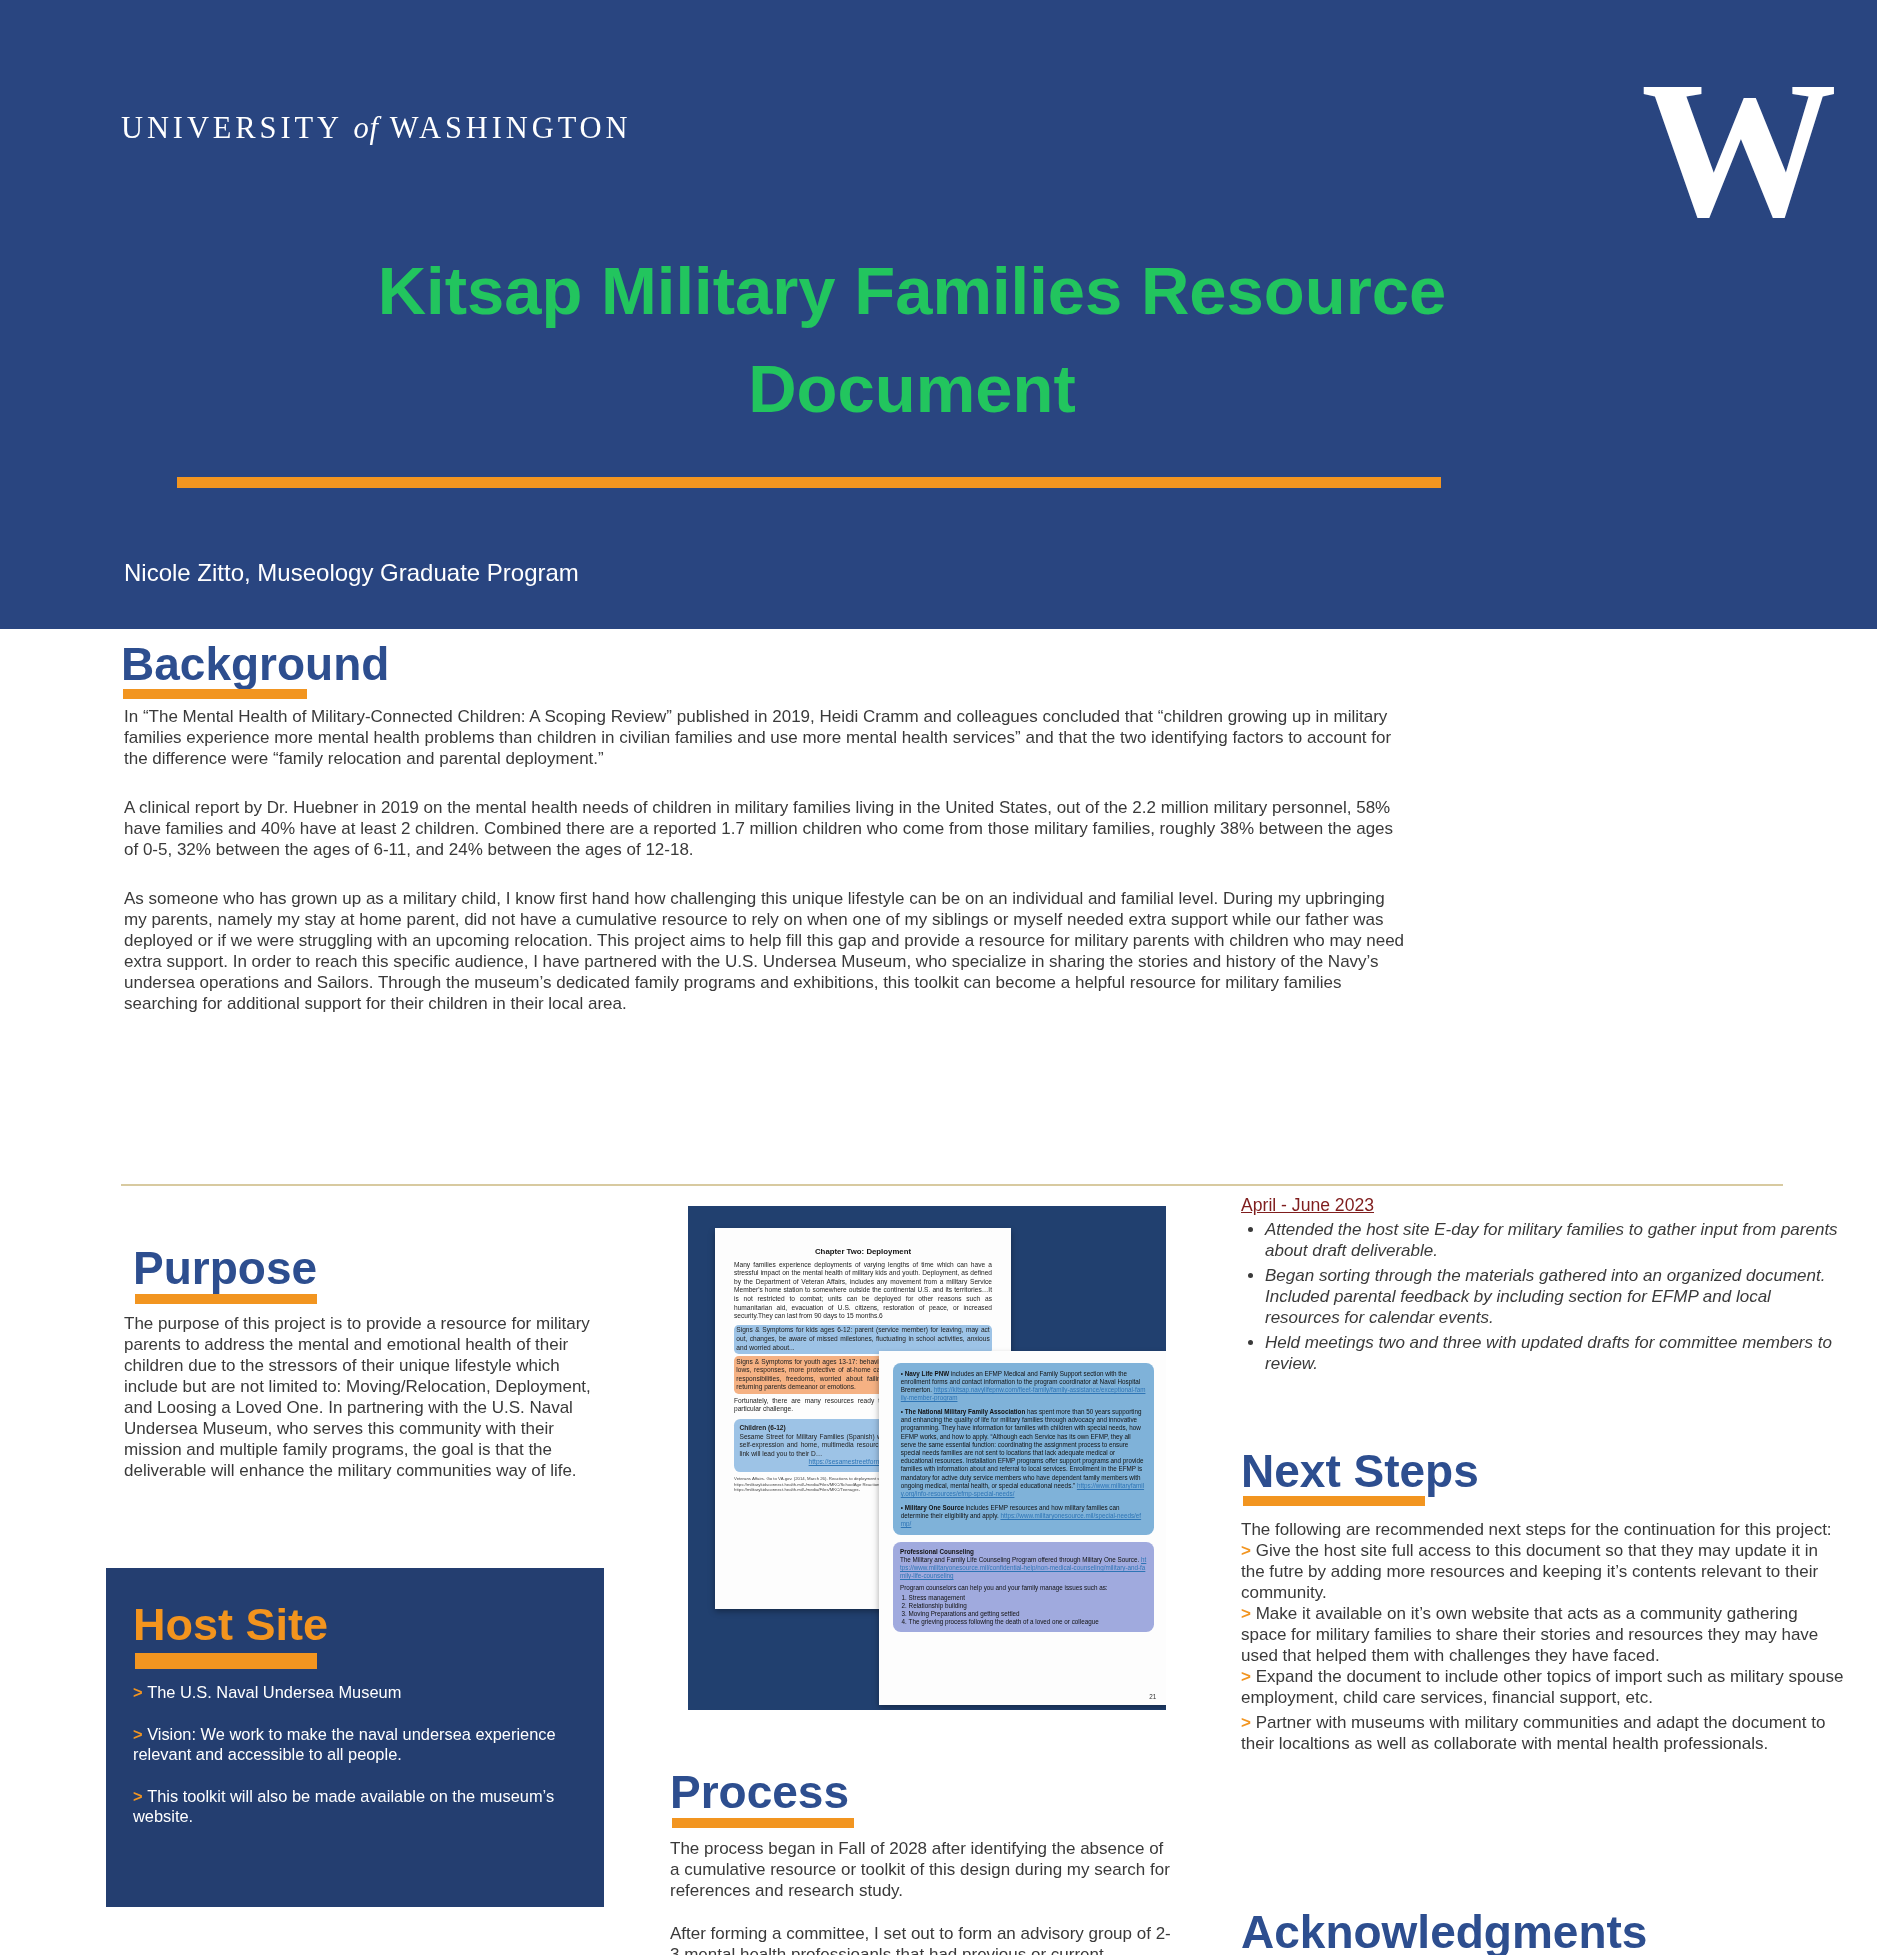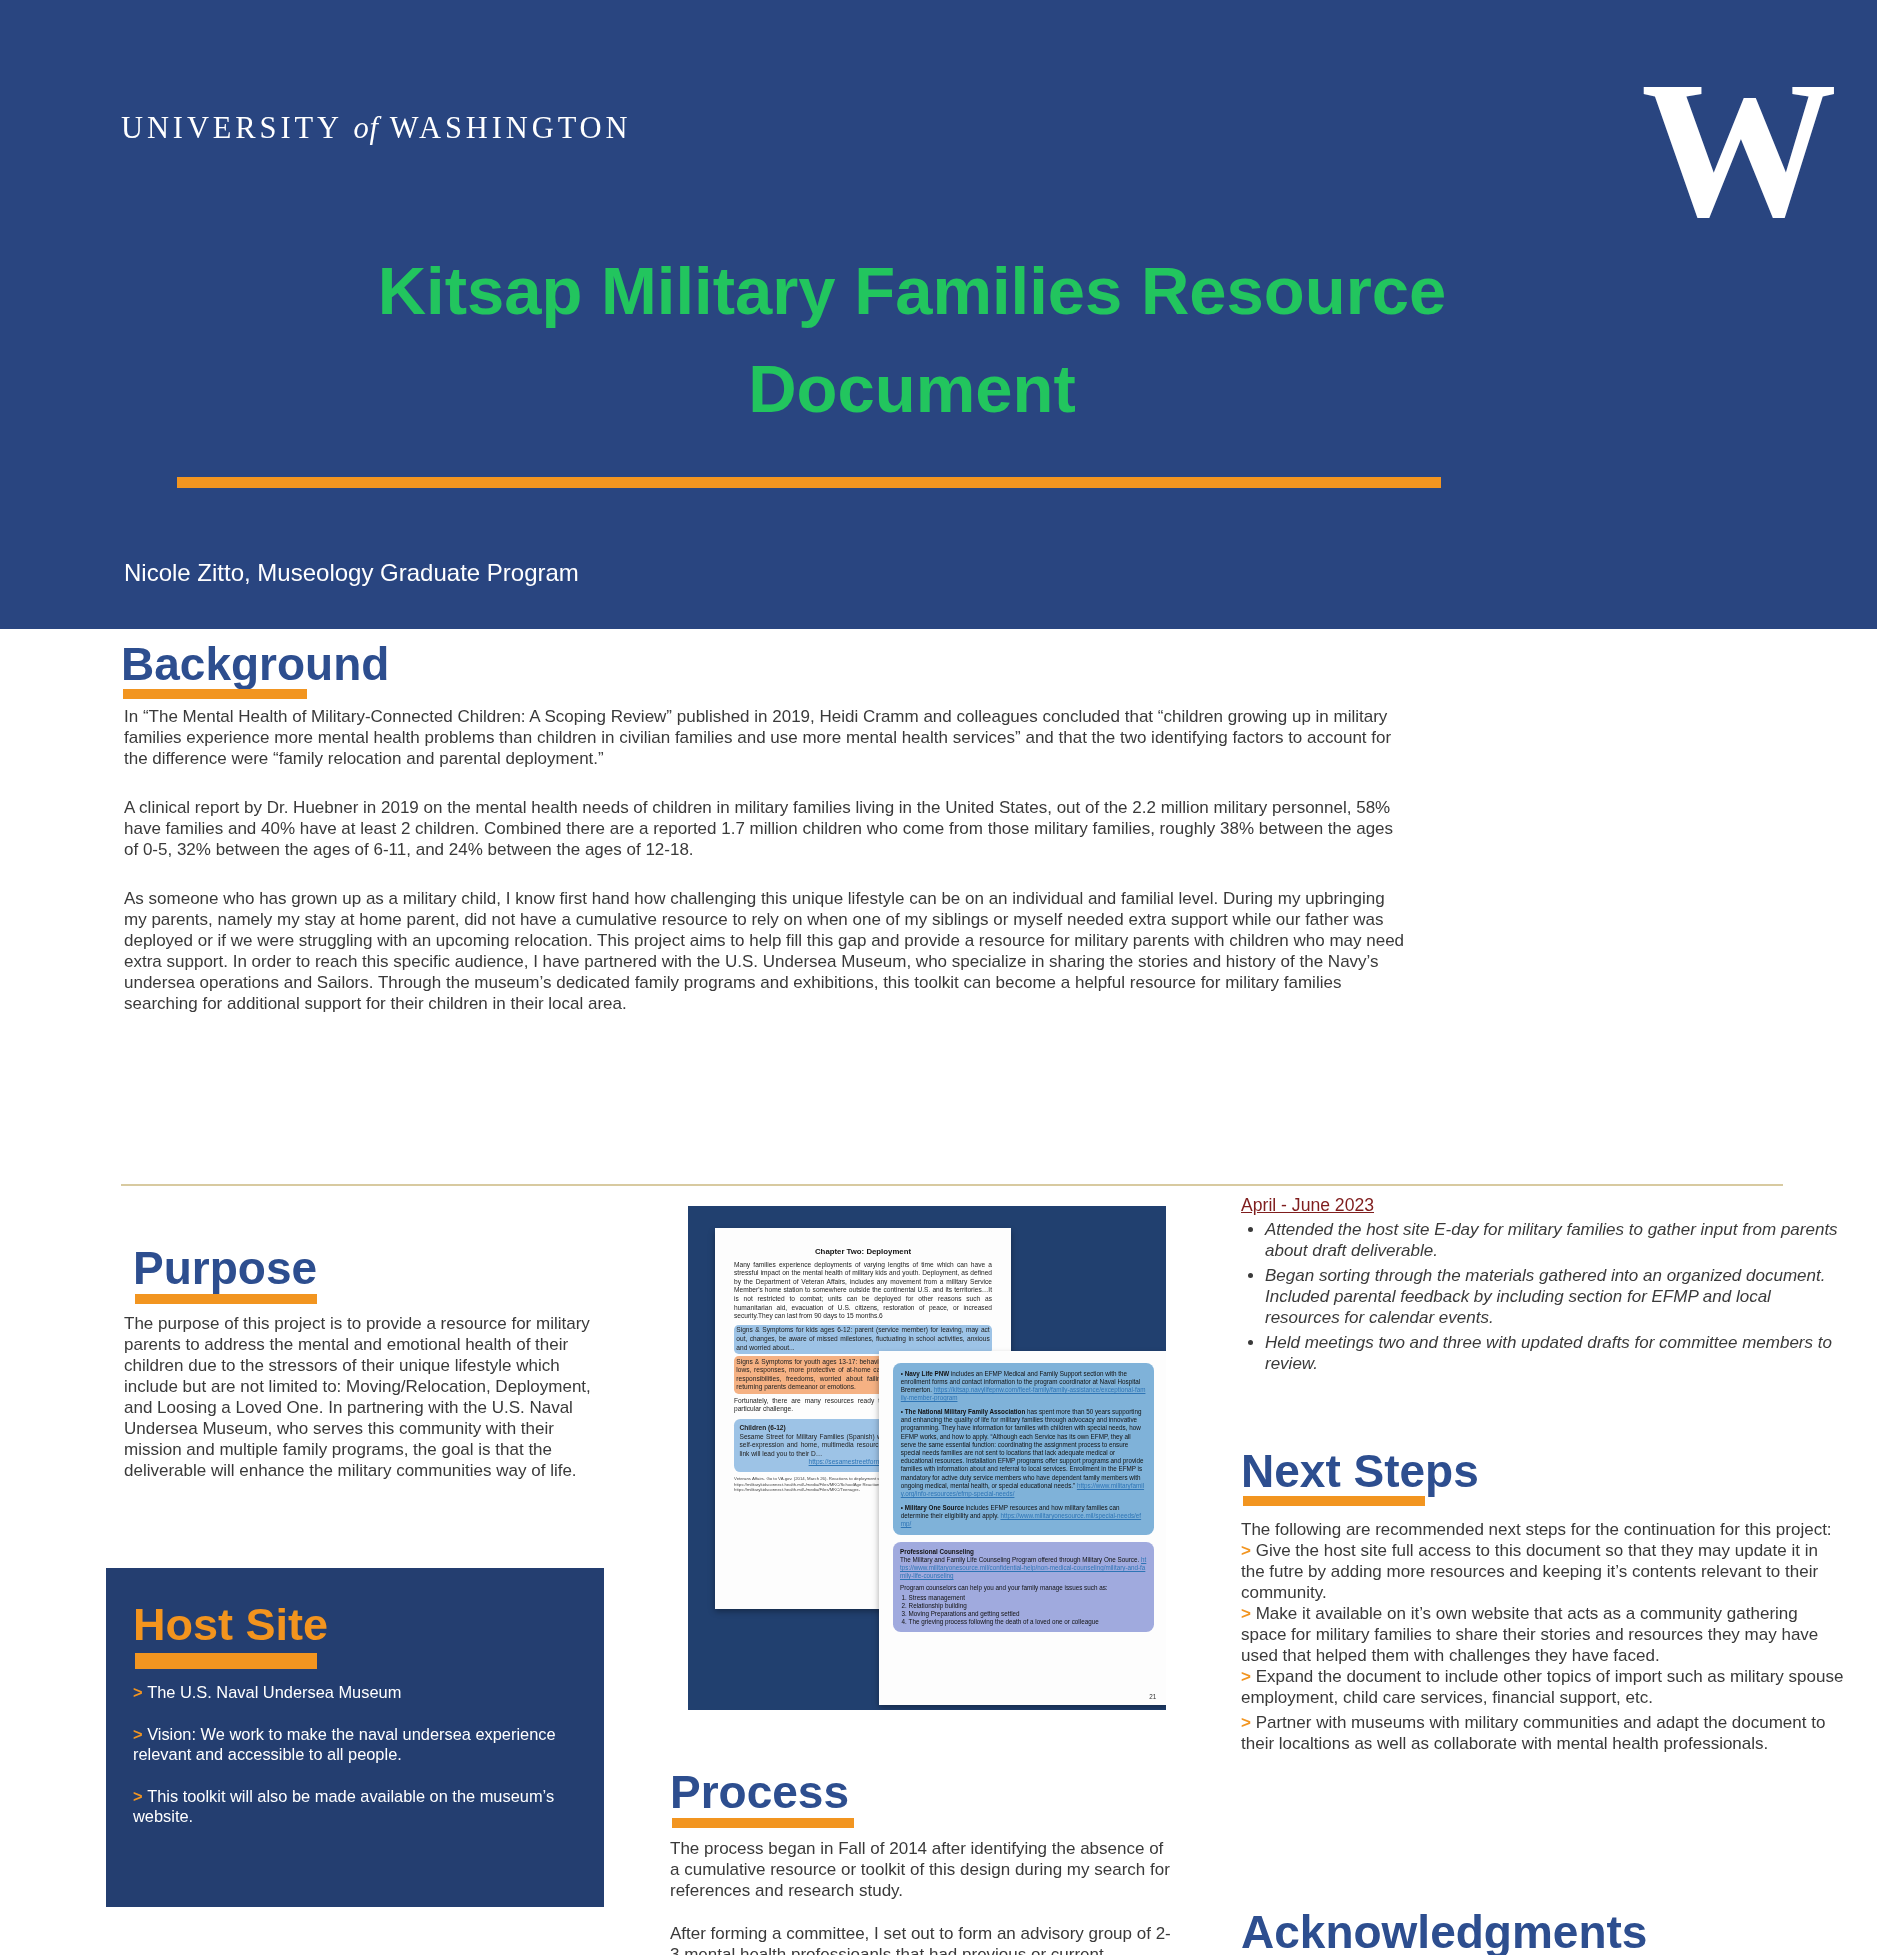--- a/index.html
+++ b/index.html
@@ -126,21 +126,21 @@
           <li>The grieving process following the death of a loved one or colleague</li>
         </ol>
       </div>
       <div class="pnum">21</div>
     </div>
   </div>
 
   <div class="abs h-sec" style="left:670px;top:1768px;">Process</div>
   <div class="abs bar" style="left:672px;top:1818px;width:182px;"></div>
   <div class="abs body" style="left:670px;top:1838px;width:503px;">
-    <p style="margin-bottom:21.5px;">The process began in Fall of 2014 after identifying the absence of a cumulative resource or toolkit of this design during my search for references and research study.</p>
+    <p style="margin-bottom:21.5px;">The process began in Fall of 2028 after identifying the absence of a cumulative resource or toolkit of this design during my search for references and research study.</p>
     <p style="margin-bottom:21.5px;">After forming a committee, I set out to form an advisory group of 2-3 mental health professioanls that had previous or current experience working with military families. Unfortunately, that avenue was unable to come to fruition, though in the future I would recommend the host site and/or any interested museum to collaborate with local professionals on adapting the toolkit to their community needs.</p>
 
   </div>
 
   <div class="abs datelabel" style="left:1241px;top:1195px;">April - June 2023</div>
   <ul class="abs blist body" style="left:1241px;top:1219px;width:579px;">
     <li>Attended the host site E-day for military families to gather input from parents about draft deliverable.</li>
     <li>Began sorting through the materials gathered into an organized document.  Included parental feedback by including section for EFMP and local resources for calendar events.</li>
     <li>Held meetings two and three with updated drafts for committee members to review.</li>
   </ul>

